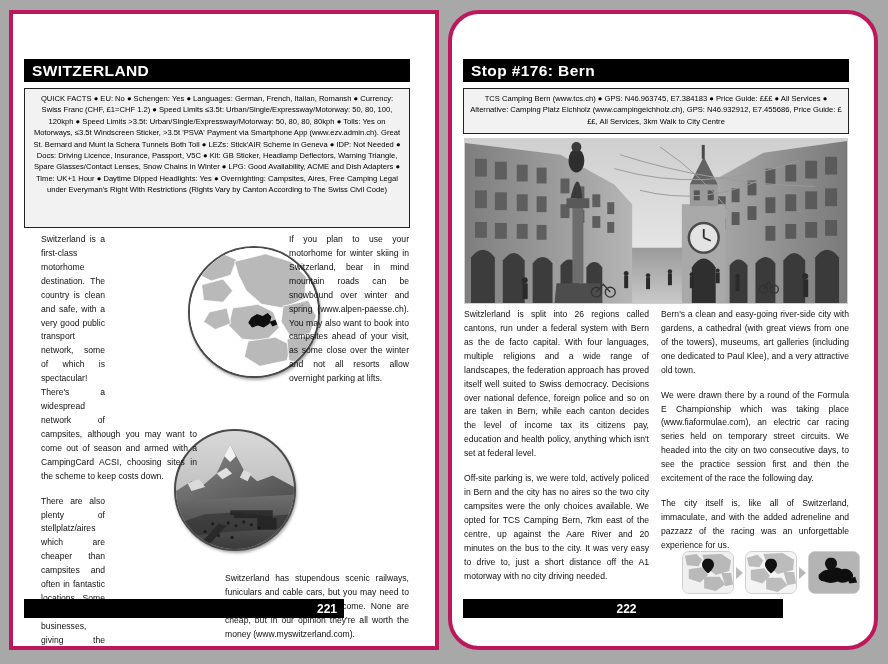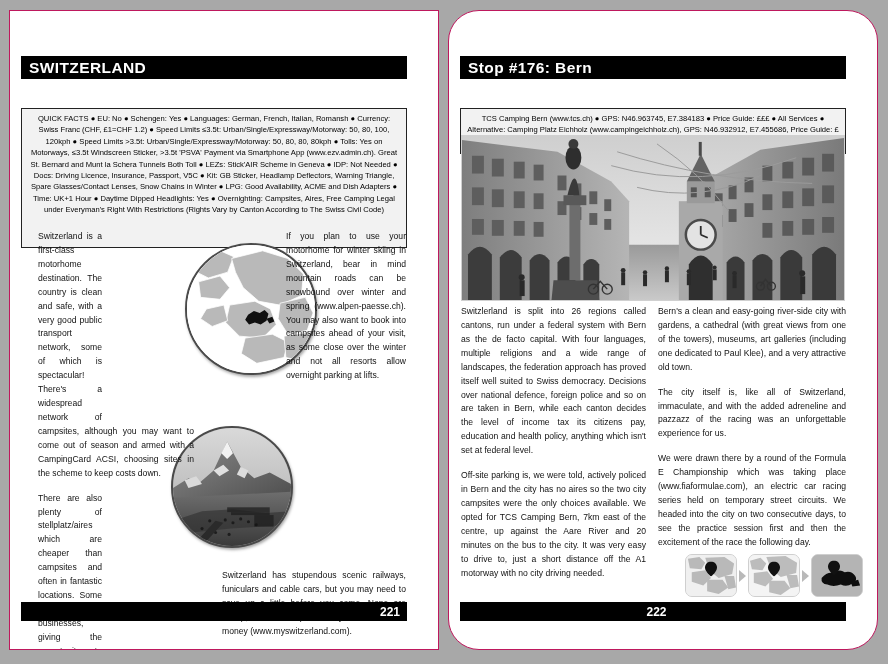--- a/index.html
+++ b/index.html
@@ -7,21 +7,21 @@
     width:888px;height:664px;
     background:#a8a8a8;
     font-family:"Liberation Sans",sans-serif;
     overflow:hidden;
     position:relative;
   }
   .spread{position:absolute;left:0;top:0;width:888px;height:664px;display:flex;}
   .page{
     position:relative;
     background:#ffffff;
-    border:1px solid #be185d;
+    border:4px solid #be185d;
     box-sizing:border-box;
     overflow:hidden;
   }
   .page-left{width:430px;height:640px;margin:10px 0 0 9px;}
   .page-right{width:430px;height:640px;margin:10px 0 0 9px;border-radius:31px;}
 
   
   .title-bar{
     position:absolute;
     left:11px;width:386px;height:23px;
@@ -42,21 +42,20 @@
     position:absolute;
     left:11px;width:386px;
     border:1px solid #222;
     background:#f2f2f2;
     box-sizing:border-box;
     padding:4px 6px 4px 6px;
     font-size:7.6px;
     line-height:1.5;
     text-align:center;
     color:#000;
-    margin-top:23px;
   }
   .page-left .facts-box{top:74px;height:140px;}
   .page-right .facts-box{top:74px;height:46px;}
 
   
   .col{
     position:absolute;
     font-size:8.6px;
     line-height:1.62;
     color:#111;
@@ -102,21 +101,21 @@
   }
 
   
   .rp-col-a{left:12px;top:294px;width:185px;}
   .rp-col-b{left:209px;top:294px;width:188px;}
   .rp-col-a p,.rp-col-b p{margin:0 0 11px 0;}
   .lp-col-a p,.lp-col-b p{margin:0 0 11px 16px;}
 
   
   .footer-bar{
-    position:absolute;left:11px;bottom:28px;width:386px;height:19px;
+    position:absolute;left:11px;bottom:28px;width:320px;height:19px;
     background:#000;color:#fff;font-weight:bold;font-size:12px;
     display:flex;align-items:center;box-sizing:border-box;
   }
   .footer-left{justify-content:center;padding-left:7px;}
   .footer-right{justify-content:flex-end;padding-right:7px;}
 
   
   .thumbs{
     position:absolute;right:14px;bottom:52px;
     display:flex;align-items:center;gap:5px;
@@ -390,22 +389,22 @@
       </svg>
     </div>
 
     <div class="col rp-col-a">
       <p>Switzlerland is split into 26 regions called cantons, run under a federal system with Bern as the de facto capital. With four languages, multiple religions and a wide range of landscapes, the federation approach has proved itself well suited to Swiss democracy. Decisions over national defence, foreign police and so on are taken in Bern, while each canton decides the level of income tax its citizens pay, education and health policy, anything which isn't set at federal level.</p>
       <p>Off-site parking is, we were told, actively policed in Bern and the city has no aires so the two city campsites were the only choices available. We opted for TCS Camping Bern, 7km east of the centre, up against the Aare River and 20 minutes on the bus to the city. It was very easy to drive to, just a short distance off the A1 motorway with no city driving needed.</p>
     </div>
 
     <div class="col rp-col-b">
       <p>Bern's a clean and easy-going river-side city with gardens, a cathedral (with great views from one of the towers), museums, art galleries (including one dedicated to Paul Klee), and a very attractive old town.</p>
+      <p>We were drawn there by a round of the Formula E Championship which was taking place (www.fiaformulae.com), an electric car racing series held on temporary street circuits. We headed into the city on two consecutive days, to see the practice session first and then the excitement of the race the following day.</p>
       <p>The city itself is, like all of Switzerland, immaculate, and with the added adreneline and pazzazz of the racing was an unforgettable experience for us.</p>
-      <p>We were drawn there by a round of the Formula E Championship which was taking place (www.fiaformulae.com), an electric car racing series held on temporary street circuits. We headed into the city on two consecutive days, to see the practice session first and then the excitement of the race the following day.</p>
     </div>
 
     <div class="thumbs">
 
       <div class="thumb">
         <svg class="thumb-svg" viewBox="0 0 52 43" preserveAspectRatio="none">
           <rect width="52" height="43" fill="#f0f0f0"></rect>
           <g fill="#b9b9b9">
             <path d="M2 4 L14 2 L20 8 L16 15 L4 14 Z"></path>
             <path d="M20 3 L40 2 L50 9 L48 20 L34 24 L24 16 Z"></path>

